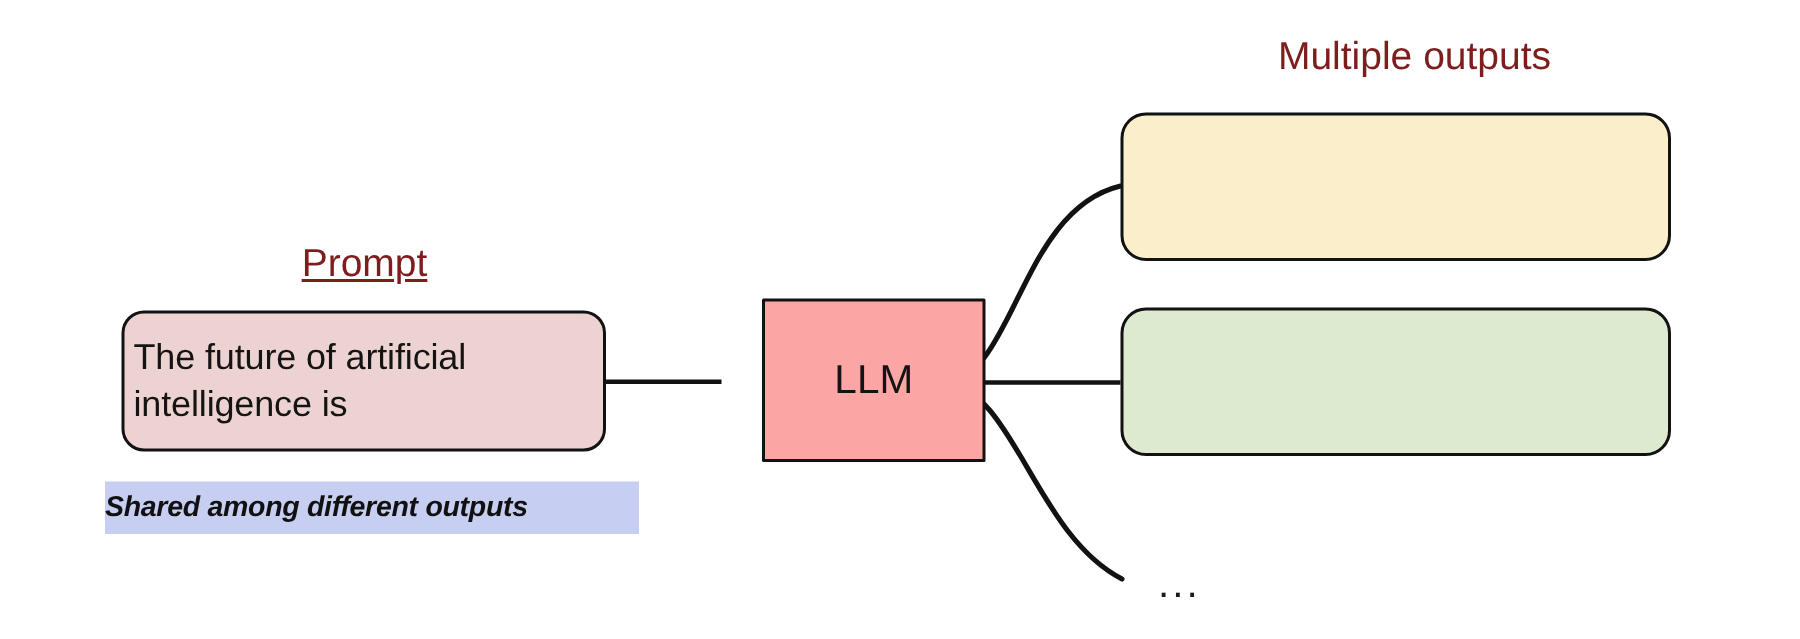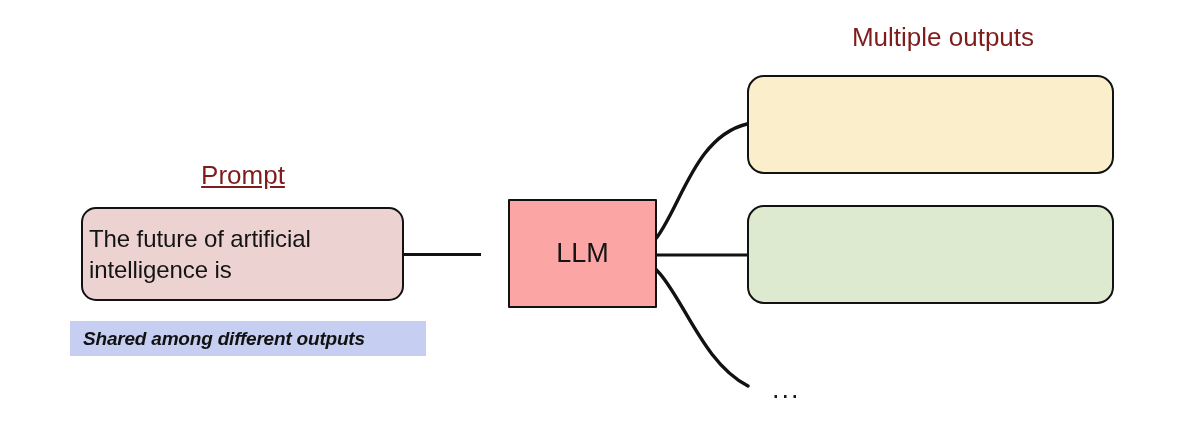--- a/index.html
+++ b/index.html
@@ -107,21 +107,20 @@
   
   #shared-note {
     position: absolute;
     left: 70px;
     top: 321px;
     width: 356px;
     height: 35px;
     background: #c6cef1;
     display: flex;
     align-items: center;
-    padding-left: 13px;
     box-sizing: border-box;
   }
   #shared-note-text {
     font-size: 19px;
     font-style: italic;
     font-weight: 600;
     color: #111111;
     letter-spacing: -0.2px;
   }
 

